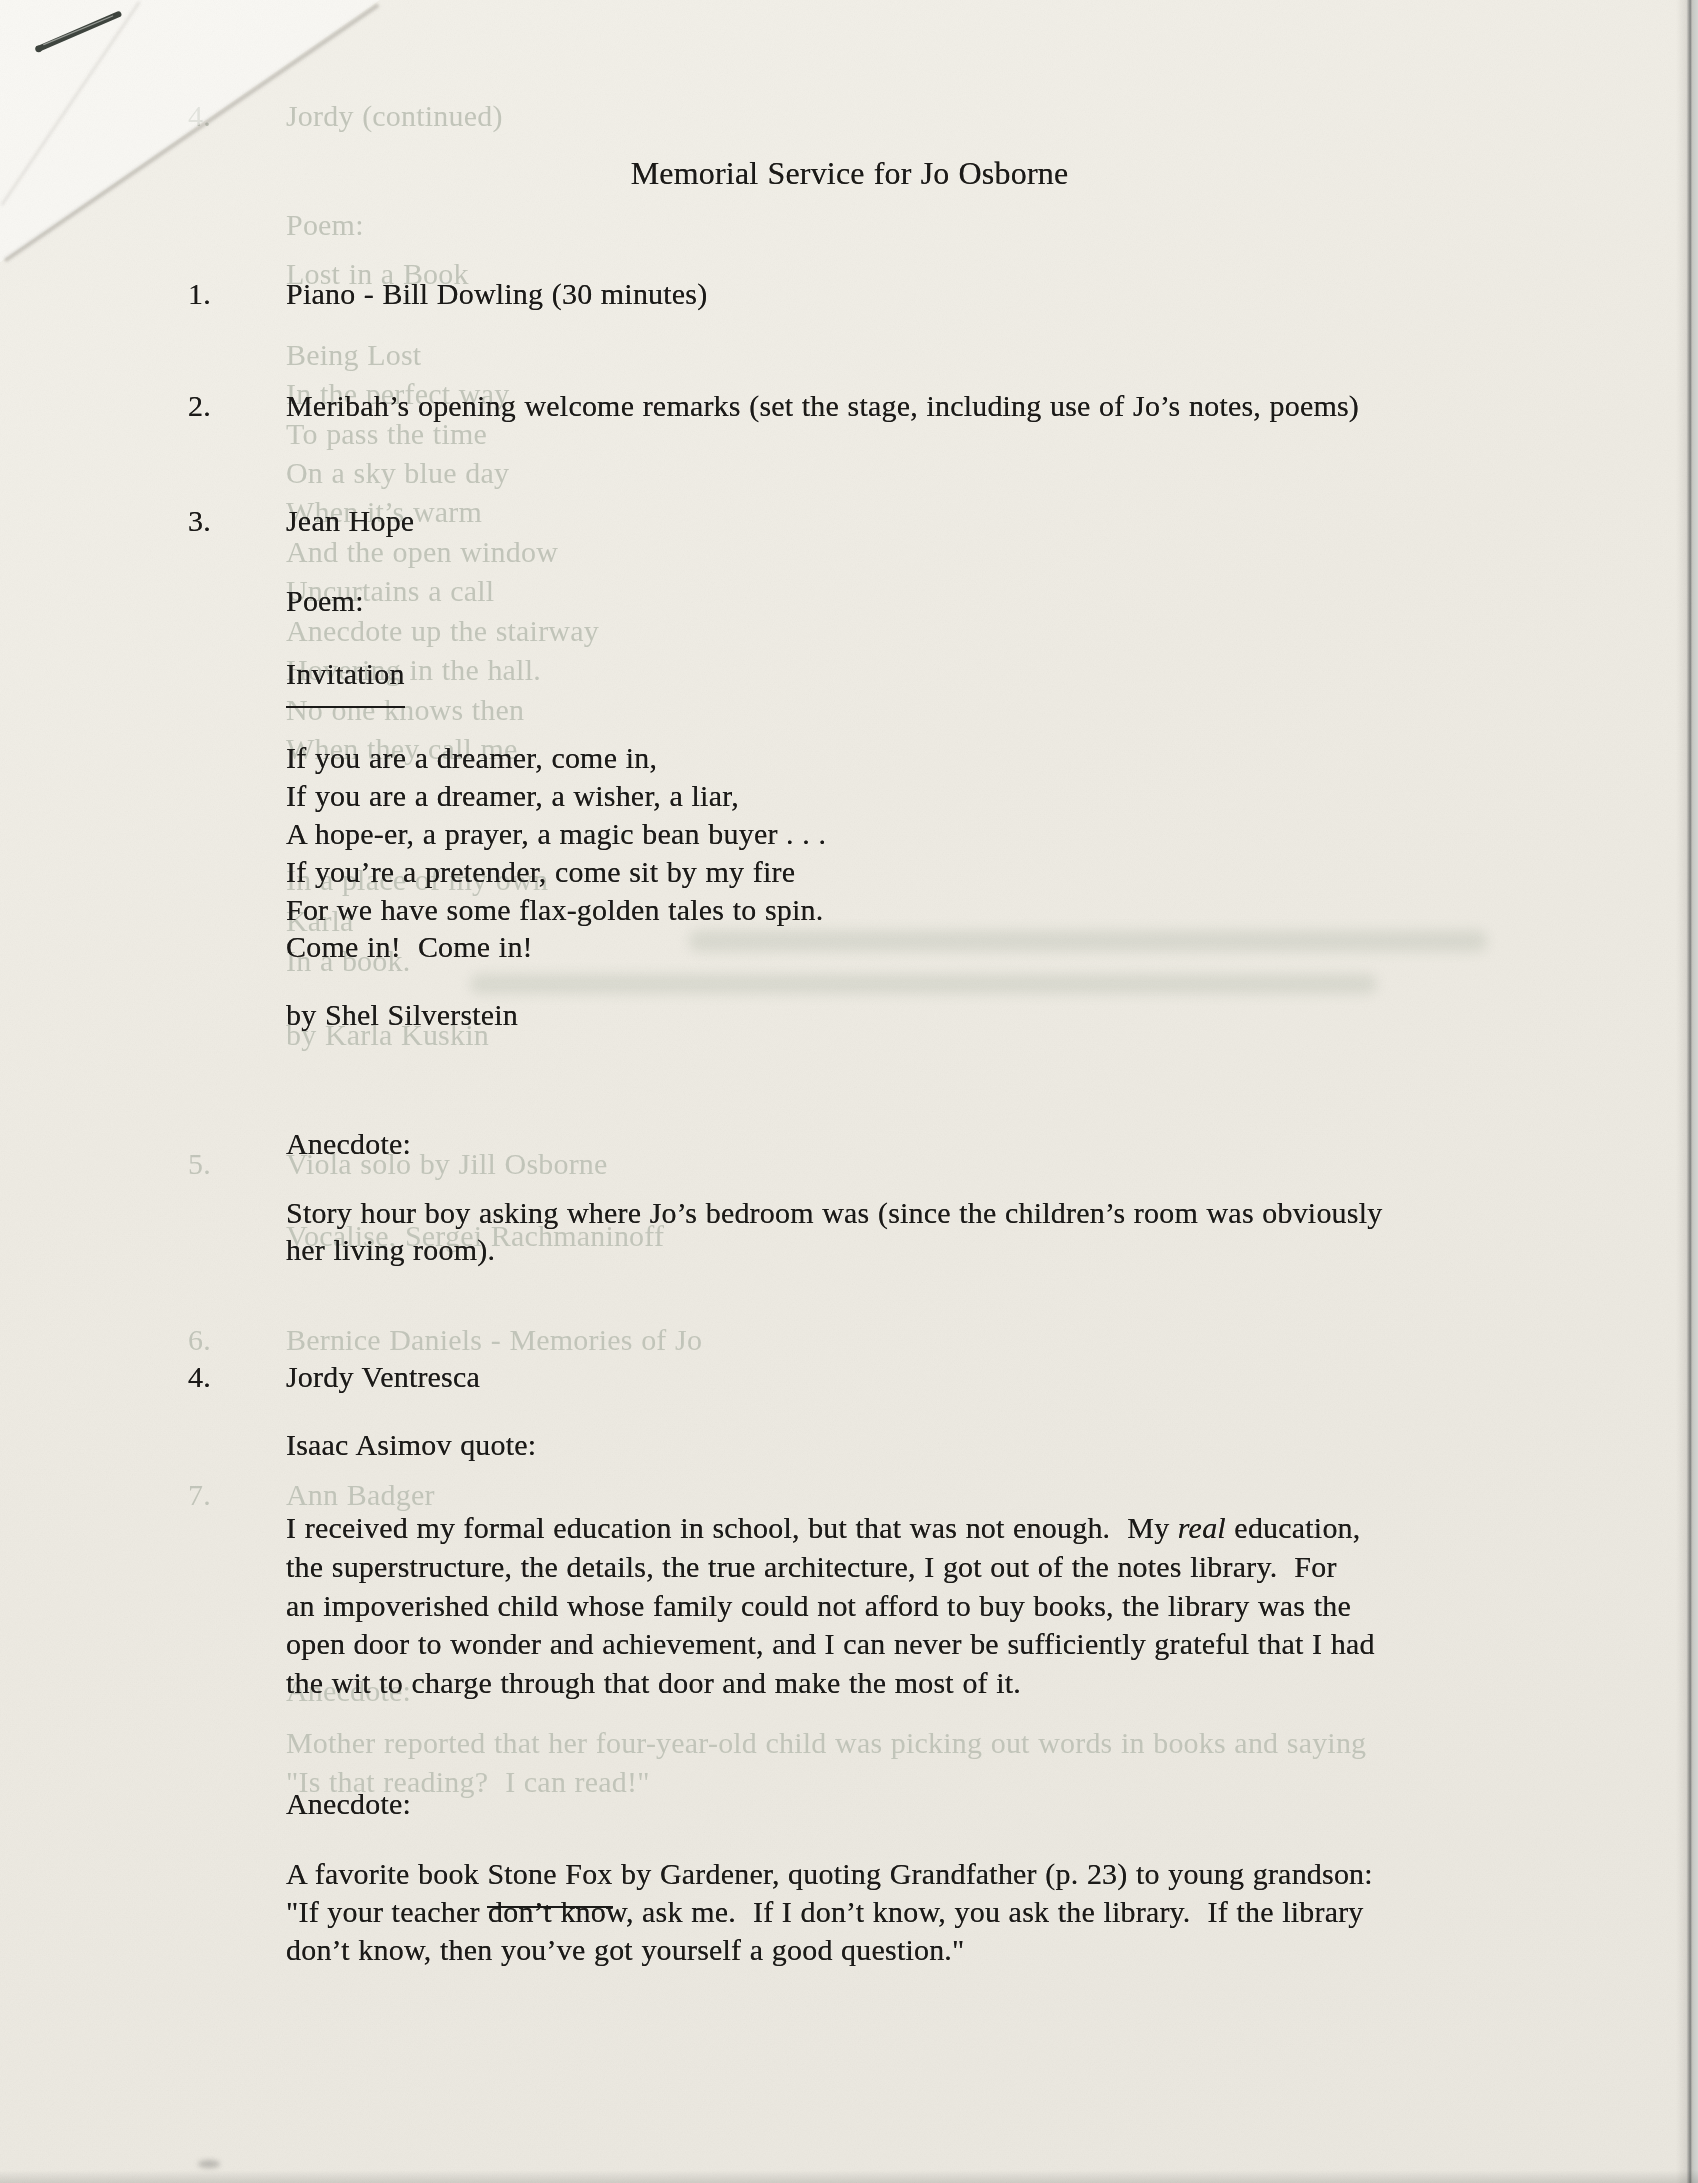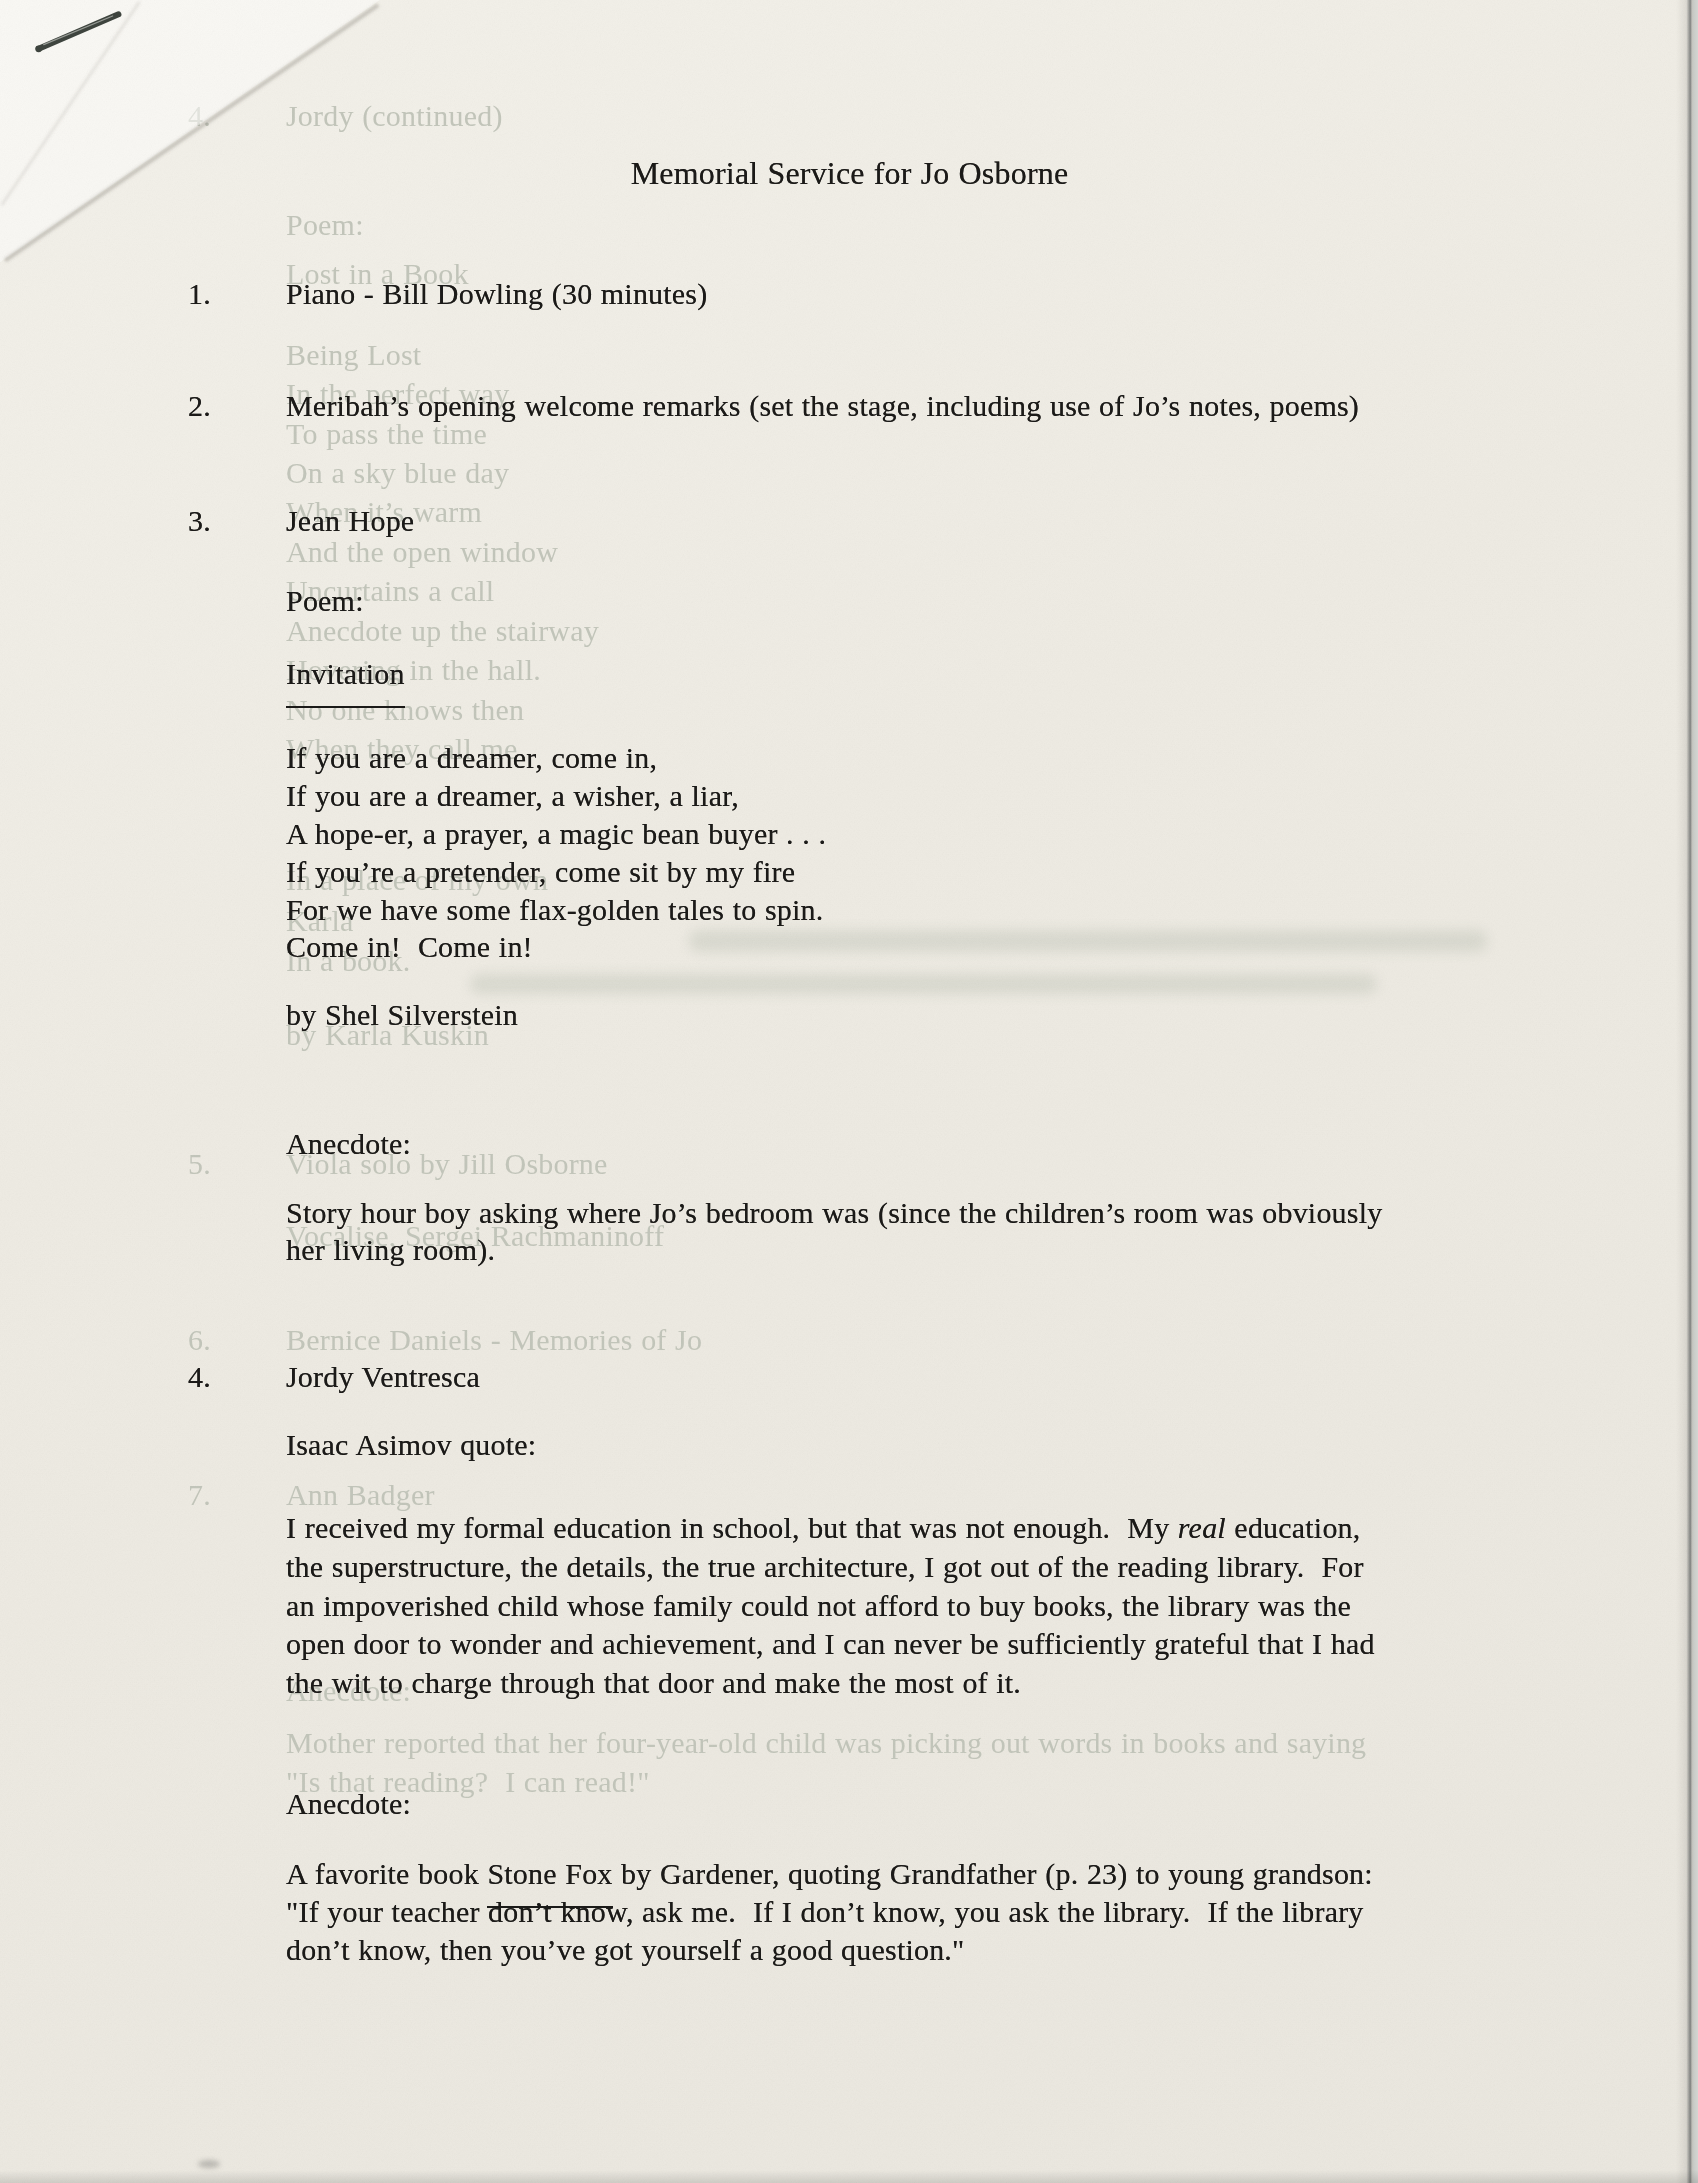--- a/index.html
+++ b/index.html
@@ -126,21 +126,21 @@
     <div class="line" style="top:1233px">her living room).</div>
 
     <div class="row" style="top:1360px">
       <span class="num">4.</span>
       <span class="txt">Jordy Ventresca</span>
     </div>
 
     <div class="line" style="top:1428px">Isaac Asimov quote:</div>
 
     <div class="line" style="top:1511px"><span>I received my formal education in school, but that was not enough.  My </span><span class="it">real</span><span> education,</span></div>
-    <div class="line" style="top:1550px">the superstructure, the details, the true architecture, I got out of the reading library.  For</div>
+    <div class="line" style="top:1550px">the superstructure, the details, the true architecture, I got out of the notes library.  For</div>
     <div class="line" style="top:1589px">an impoverished child whose family could not afford to buy books, the library was the</div>
     <div class="line" style="top:1627px">open door to wonder and achievement, and I can never be sufficiently grateful that I had</div>
     <div class="line" style="top:1666px">the wit to charge through that door and make the most of it.</div>
 
     <div class="line" style="top:1787px">Anecdote:</div>
 
     <div class="line" style="top:1857px"><span>A favorite book </span><span class="u">Stone Fox</span><span> by Gardener, quoting Grandfather (p. 23) to young grandson:</span></div>
     <div class="line" style="top:1895px">"If your teacher don’t know, ask me.  If I don’t know, you ask the library.  If the library</div>
     <div class="line" style="top:1933px">don’t know, then you’ve got yourself a good question."</div>
   </div>

